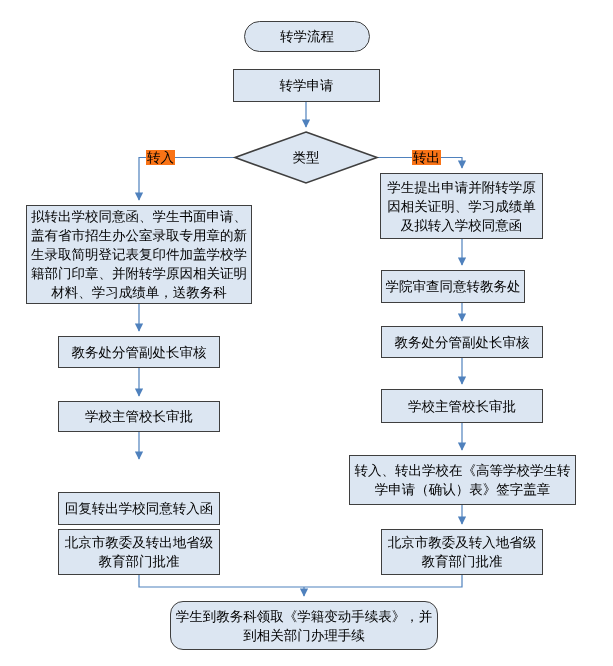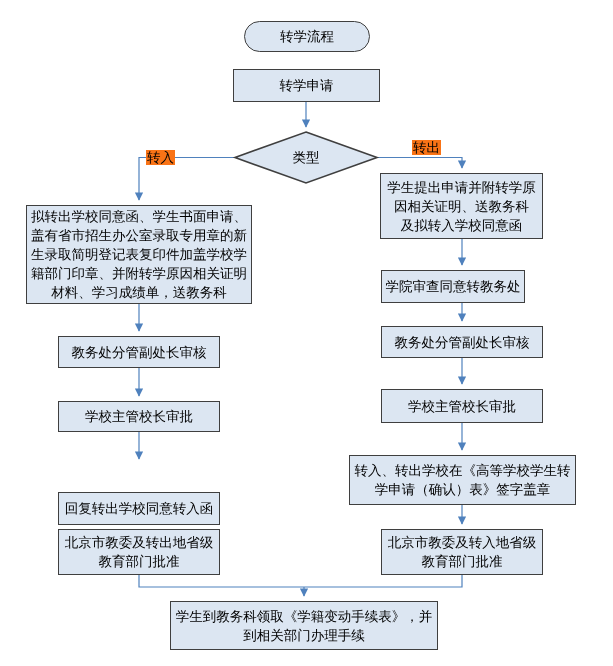--- a/index.html
+++ b/index.html
@@ -87,49 +87,49 @@
   </svg>
 
   <div class="node pill" style="left:244px;top:21px;width:126px;height:31px;">转学流程</div>
 
   <div class="node" style="left:233px;top:69px;width:147px;height:33px;">转学申请</div>
 
   <div class="diamond-label" style="left:235px;top:132px;width:142px;height:51px;">类型</div>
 
   <div class="branch-label" style="left:146px;top:150px;">转入</div>
 
-  <div class="branch-label" style="left:412px;top:140px;">转出</div>
+  <div class="branch-label" style="left:412px;top:150px;">转出</div>
 
   <div class="node" style="left:26px;top:205px;width:226px;height:99px;">拟转出学校同意函、学生书面申请、
 盖有省市招生办公室录取专用章的新
 生录取简明登记表复印件加盖学校学
 籍部门印章、并附转学原因相关证明
 材料、学习成绩单，送教务科</div>
 
   <div class="node" style="left:58px;top:336px;width:162px;height:32px;">教务处分管副处长审核</div>
 
   <div class="node" style="left:58px;top:401px;width:162px;height:31px;">学校主管校长审批</div>
 
   <div class="node" style="left:58px;top:464px;width:162px;height:33px;margin-top:28px;">回复转出学校同意转入函</div>
 
   <div class="node" style="left:58px;top:529px;width:162px;height:46px;">北京市教委及转出地省级
 教育部门批准</div>
 
   <div class="node" style="left:380px;top:173px;width:163px;height:66px;">学生提出申请并附转学原
-因相关证明、送教务科
+因相关证明、学习成绩单
 及拟转入学校同意函</div>
 
   <div class="node" style="left:381px;top:270px;width:144px;height:33px;">学院审查同意转教务处</div>
 
   <div class="node" style="left:381px;top:326px;width:162px;height:32px;">教务处分管副处长审核</div>
 
   <div class="node" style="left:381px;top:389px;width:162px;height:34px;">学校主管校长审批</div>
 
   <div class="node" style="left:349px;top:455px;width:227px;height:50px;">转入、转出学校在《高等学校学生转
 学申请（确认）表》签字盖章</div>
 
   <div class="node" style="left:381px;top:529px;width:162px;height:46px;">北京市教委及转入地省级
 教育部门批准</div>
 
-  <div class="node" style="left:170px;top:601px;width:268px;height:49px;">学生到教务科领取《学籍变动手续表》，并
+  <div class="node" style="left:170px;top:601px;width:268px;height:49px;border-radius:13px;">学生到教务科领取《学籍变动手续表》，并
 到相关部门办理手续</div>
 
 </div>
 
 </body></html>

